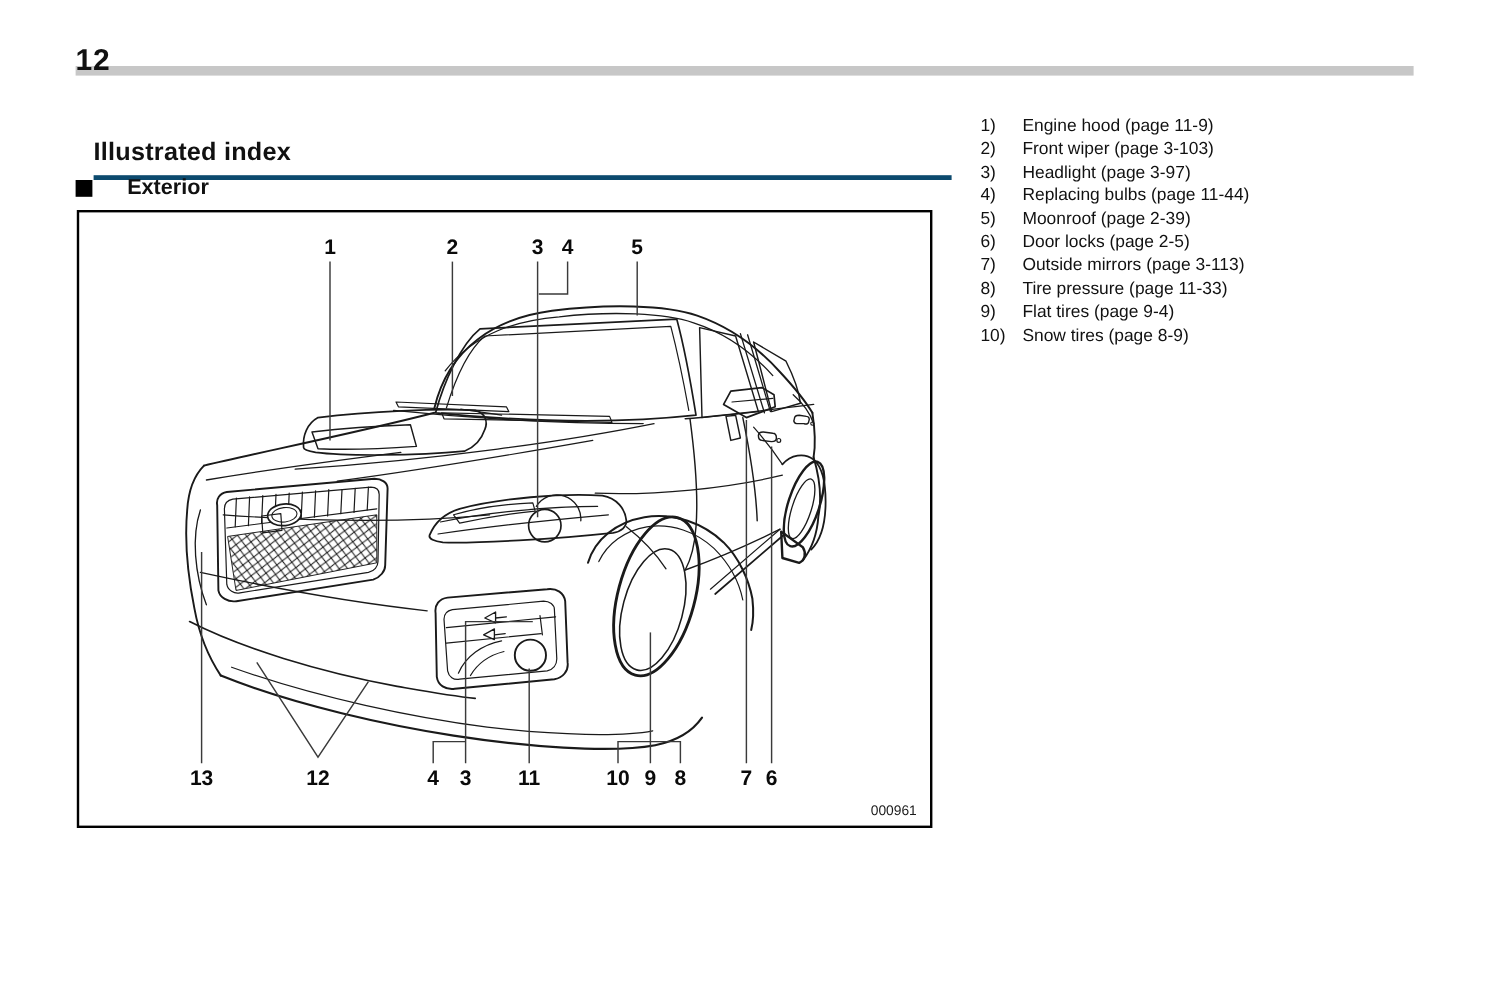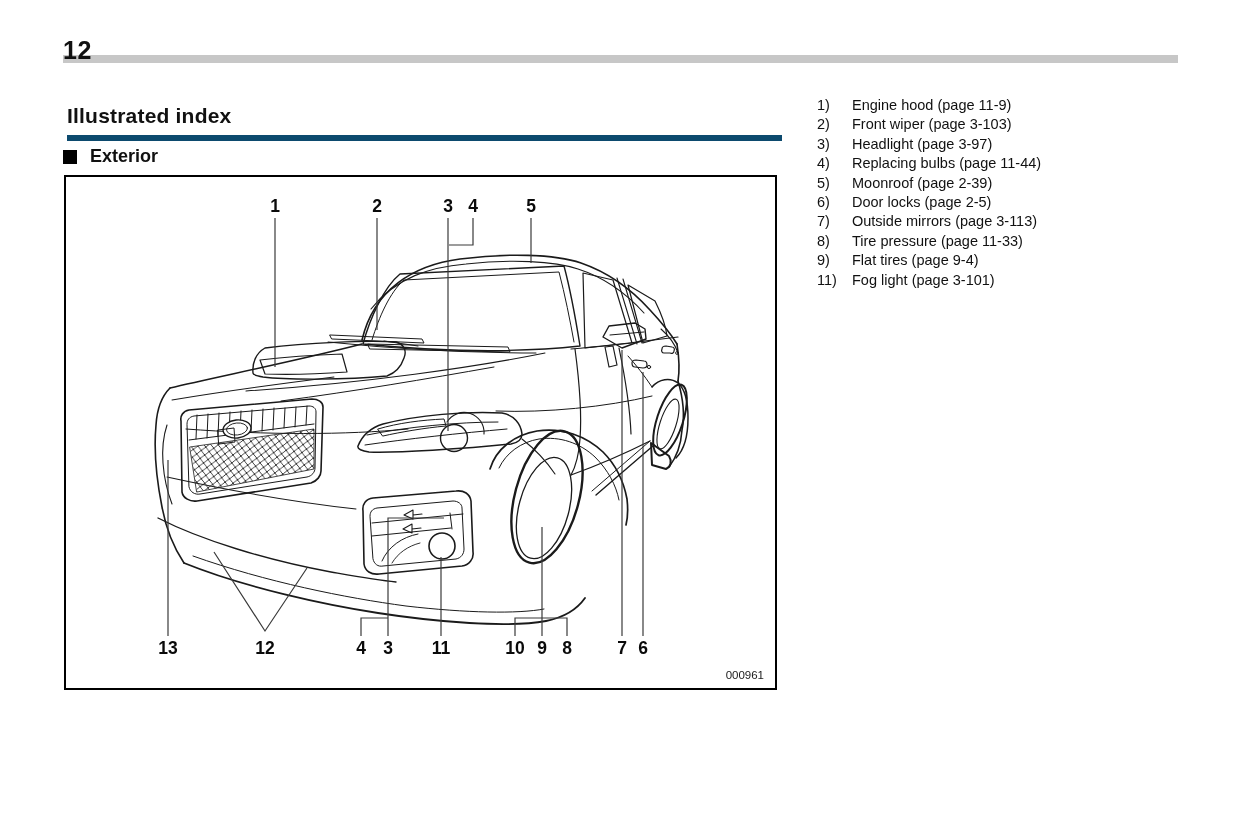--- a/index.html
+++ b/index.html
@@ -5,25 +5,25 @@
   html,body{margin:0;padding:0;background:#ffffff;}
   body{
     width:1241px;height:827px;position:relative;overflow:hidden;
     font-family:"Liberation Sans", sans-serif;color:#111;
   }
   
   .header-bar{position:absolute;left:63px;top:55px;width:1115px;height:8px;background:#c7c7c7;}
   .page-number{position:absolute;left:63px;top:36px;font-size:25px;font-weight:bold;letter-spacing:.5px;z-index:2;}
   
   .section-title{
-    position:absolute;left:63px;top:100px;width:715px;margin:4px;
+    position:absolute;left:63px;top:100px;width:715px;margin:15px;
     font-size:21px;font-weight:bold;letter-spacing:.2px;
-    border-bottom:6px solid #0c4a6e;padding-bottom:7px;
+    border-bottom:4px solid #0c4a6e;padding-bottom:7px;
   }
-  .subsection{position:absolute;left:63px;top:146px;display:flex;align-items:center;gap:13px;}
+  .subsection{position:absolute;left:63px;top:146px;display:flex;align-items:center;gap:29px;}
   .subsection .square{width:14px;height:14px;background:#000;display:inline-block;}
   .subsection .label{font-size:18px;font-weight:bold;}
   
   .figure-box{
     position:absolute;left:64px;top:175px;width:713px;height:515px;
     border:2px solid #000;box-sizing:border-box;background:#fff;
   }
   .figure-box svg{display:block;width:709px;height:511px;}
   
   .legend{position:absolute;left:817px;top:96px;width:410px;}
@@ -233,16 +233,16 @@
     </div>
   <div class="legend-row">
       <span class="legend-num">8)</span>
       <span class="legend-text">Tire pressure (page 11-33)</span>
     </div>
   <div class="legend-row">
       <span class="legend-num">9)</span>
       <span class="legend-text">Flat tires (page 9-4)</span>
     </div>
   <div class="legend-row">
-      <span class="legend-num">11)</span>
-      <span class="legend-text">Fog light (page 3-101)</span>
+      <span class="legend-num">10)</span>
+      <span class="legend-text">Snow tires (page 8-9)</span>
     </div>
 </div>
 
 </body></html>

